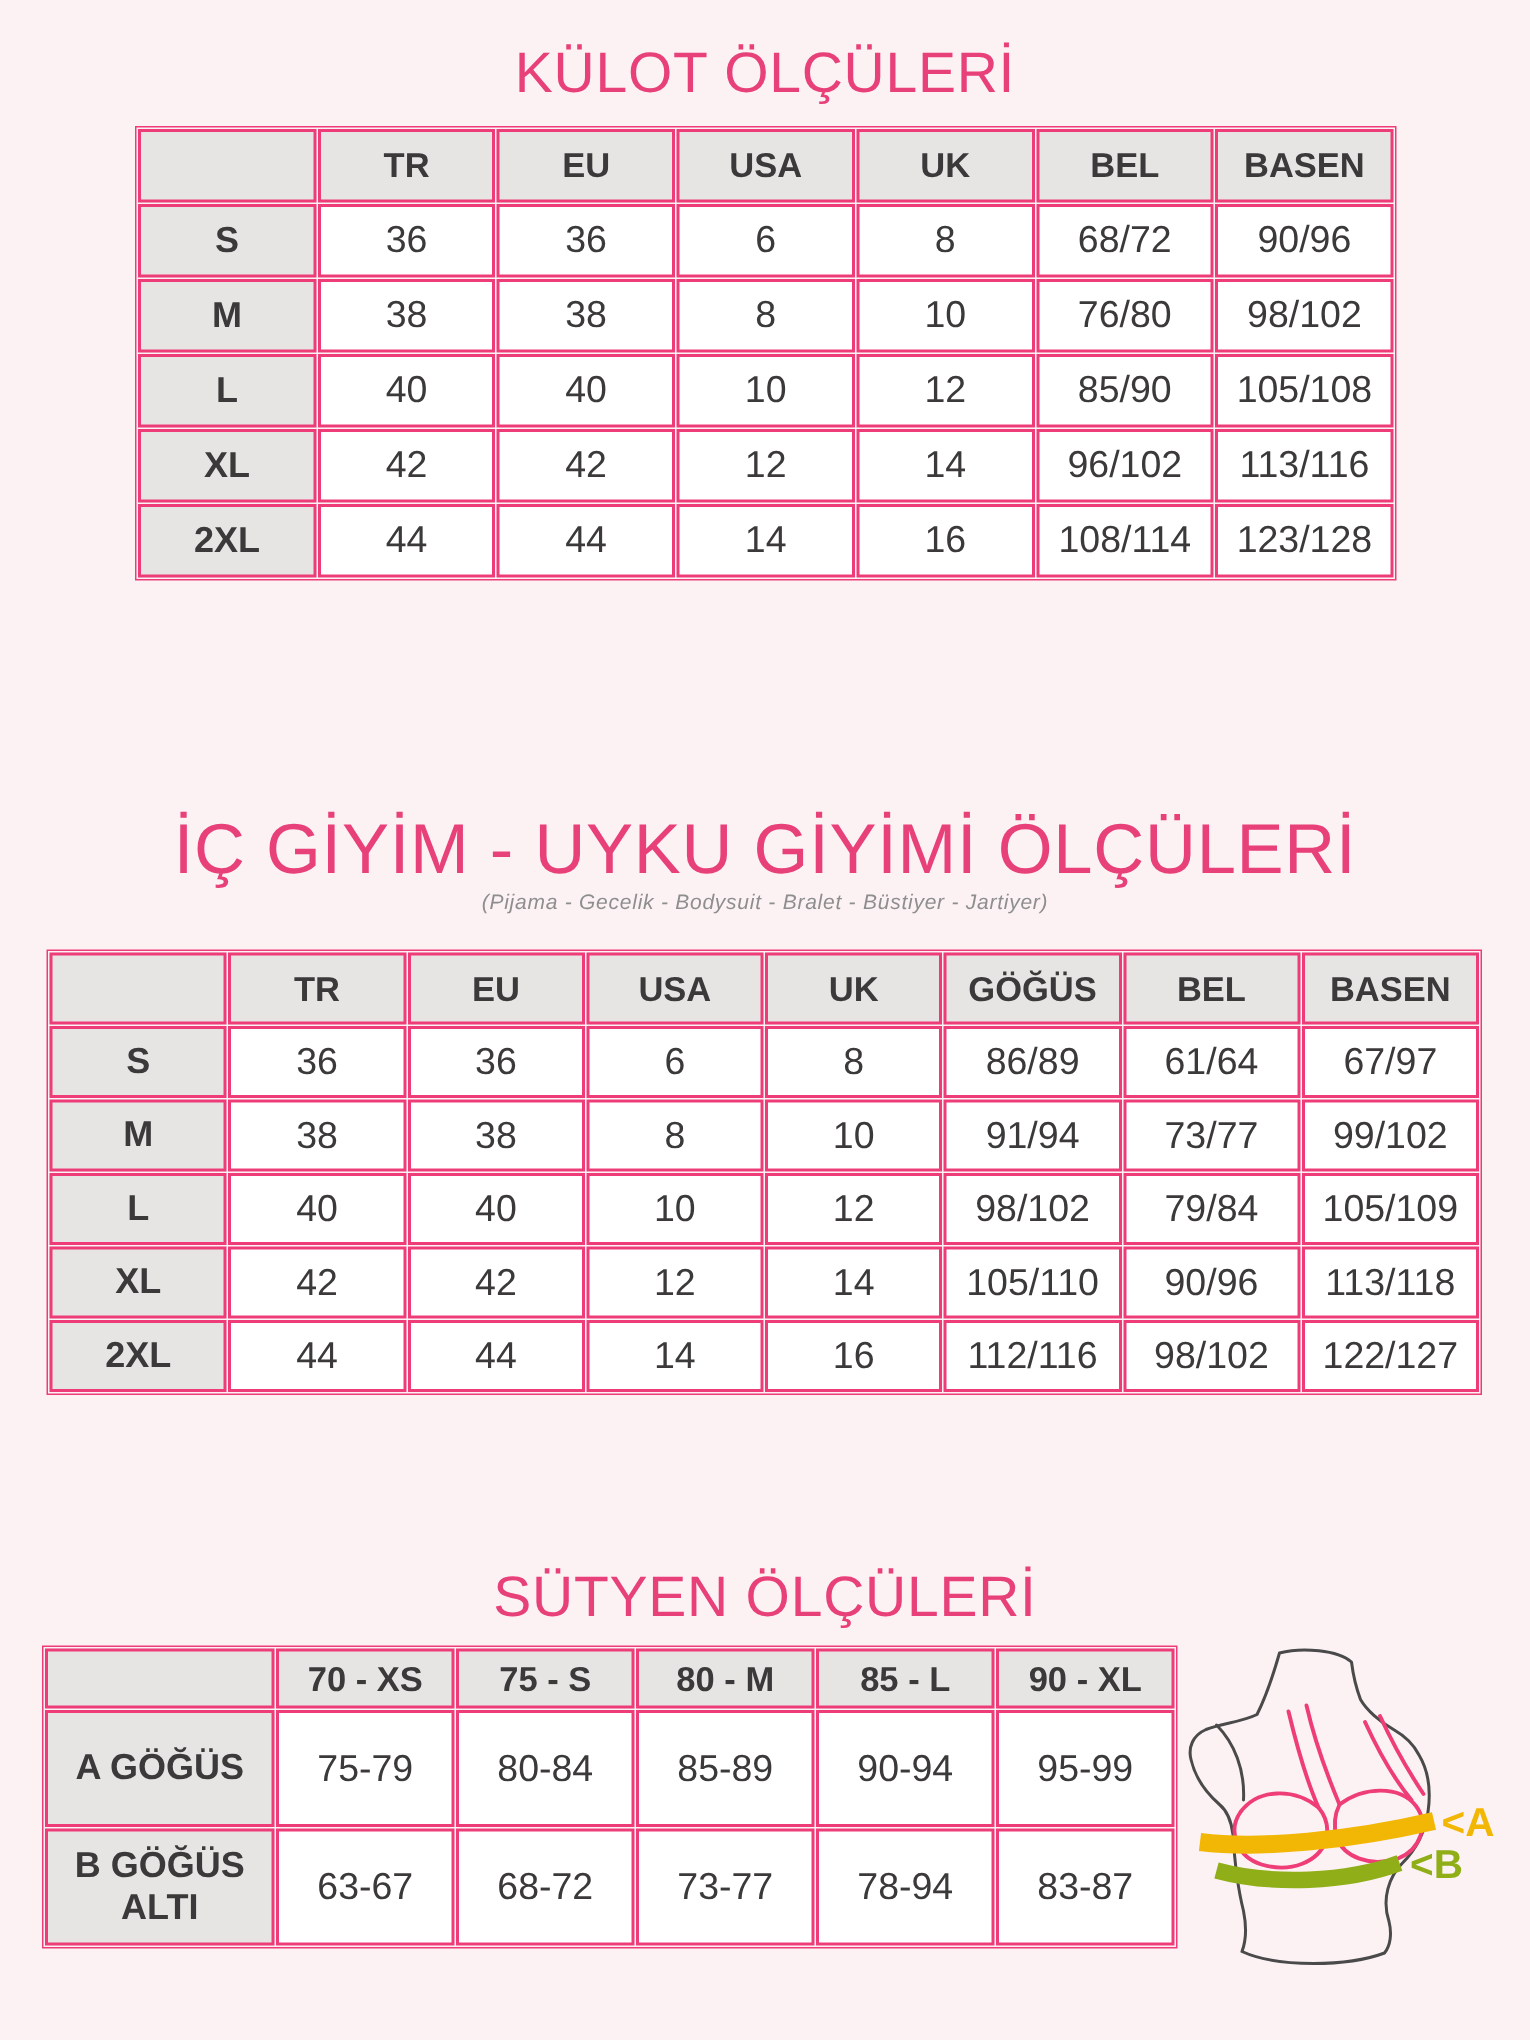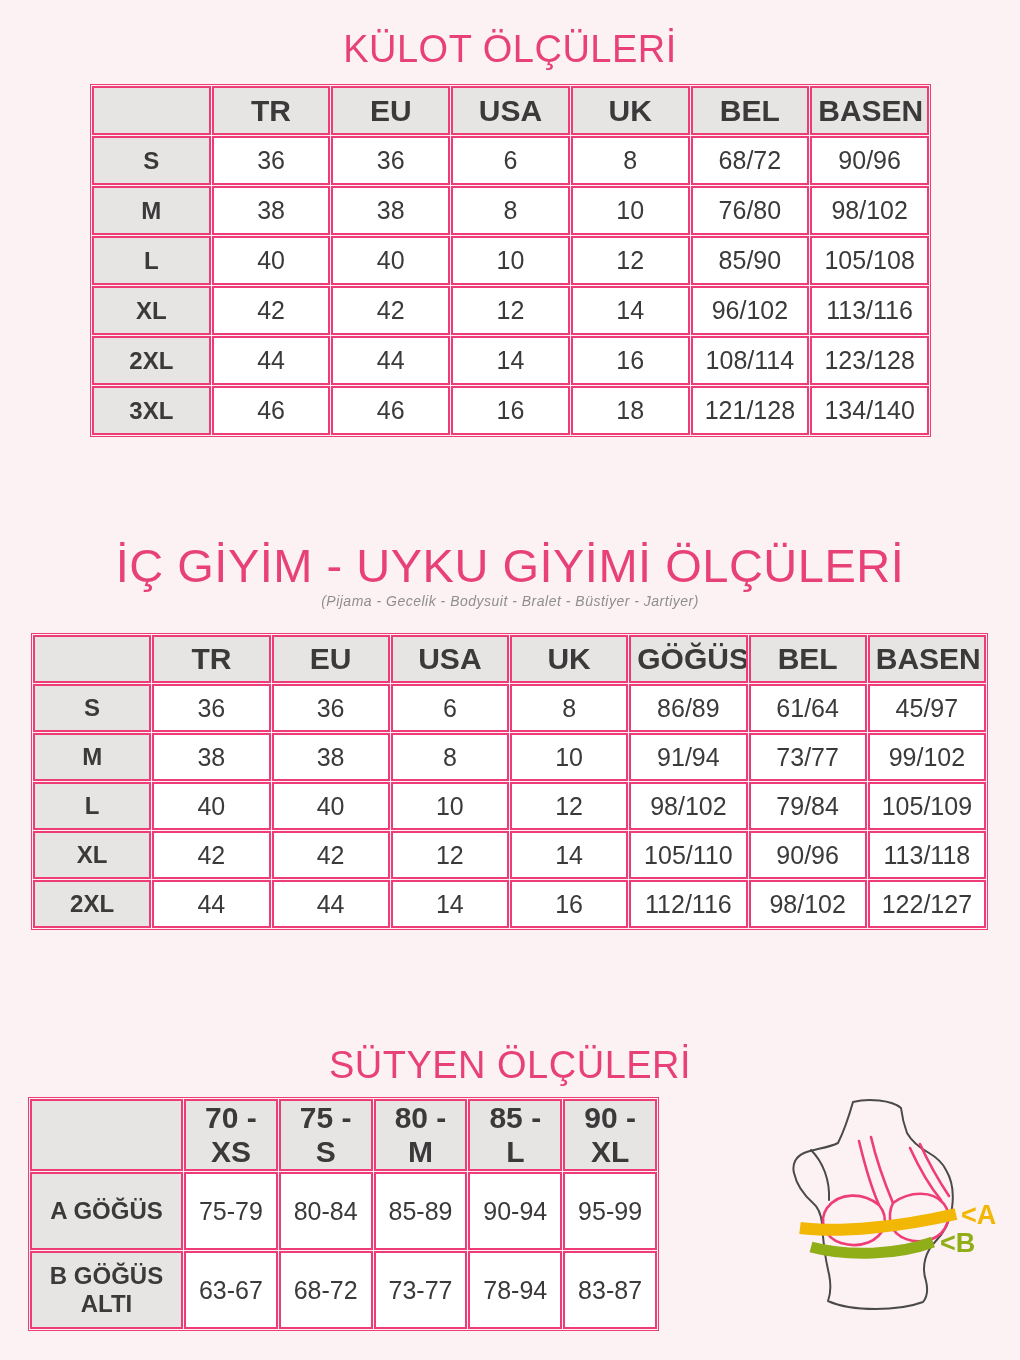--- a/index.html
+++ b/index.html
@@ -63,41 +63,41 @@
   table.sizes th, table.sizes td{
     border:2px solid var(--border-pink);
     text-align:center;
     vertical-align:middle;
     padding:0 6px;
     overflow:hidden;
   }
   table.sizes thead th{
     background:var(--header-gray);
     font-weight:700;
-    font-size:30px;
+    font-size:23px;
     color:var(--text-dark);
   }
   table.sizes tbody th{
     background:var(--header-gray);
     font-weight:700;
     font-size:24px;
     line-height:1.15;
     color:var(--text-dark);
   }
   table.sizes td{
     background:#ffffff;
     font-weight:400;
     font-size:25px;
     color:var(--text-dark);
   }
   .t-kulot{left:90px;top:84px;width:841px;}
   .t-kulot th,.t-kulot td{height:45px;}
   .t-icgiyim{left:31px;top:633px;width:957px;}
   .t-icgiyim th,.t-icgiyim td{height:44px;}
-  .t-sutyen{left:28px;top:1097px;width:631px;}
+  .t-sutyen{left:28px;top:1097px;width:757px;}
   .t-sutyen thead th{height:36px;font-size:24px;}
   .t-sutyen tbody th,.t-sutyen tbody td{height:74px;}
   .mannequin{
     position:absolute;
     left:780px;
     top:1080px;
     width:240px;
     height:280px;
   }
   .mannequin text{
@@ -163,29 +163,20 @@
         </tr>
         <tr>
           <th>2XL</th>
           <td>44</td>
           <td>44</td>
           <td>14</td>
           <td>16</td>
           <td>108/114</td>
           <td>123/128</td>
         </tr>
-        <tr>
-          <th>3XL</th>
-          <td>46</td>
-          <td>46</td>
-          <td>16</td>
-          <td>18</td>
-          <td>121/128</td>
-          <td>134/140</td>
-        </tr>
       </tbody>
     </table>
 
   <h2 class="title t2">İÇ GİYİM - UYKU GİYİMİ ÖLÇÜLERİ</h2>
   <div class="subtitle">(Pijama - Gecelik - Bodysuit - Bralet - Büstiyer - Jartiyer)</div>
   <table class="sizes t-icgiyim">
       <thead>
         <tr>
           <th></th>
           <th>TR</th>
@@ -199,21 +190,21 @@
       </thead>
       <tbody>
         <tr>
           <th>S</th>
           <td>36</td>
           <td>36</td>
           <td>6</td>
           <td>8</td>
           <td>86/89</td>
           <td>61/64</td>
-          <td>45/97</td>
+          <td>67/97</td>
         </tr>
         <tr>
           <th>M</th>
           <td>38</td>
           <td>38</td>
           <td>8</td>
           <td>10</td>
           <td>91/94</td>
           <td>73/77</td>
           <td>99/102</td>

